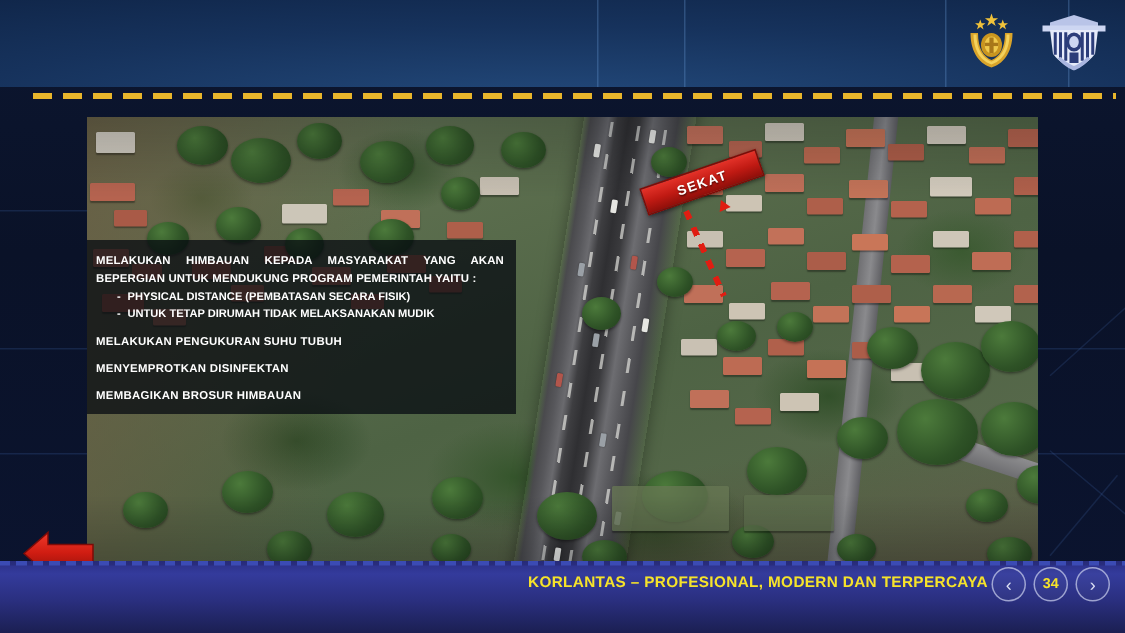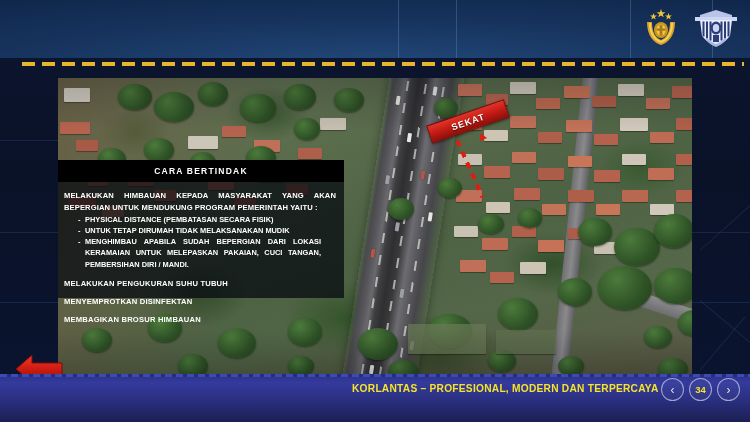--- a/index.html
+++ b/index.html
@@ -469,29 +469,25 @@
 
   <div id="connector"></div>
   <div id="arrow-up"></div>
 
   <div id="sekat-tag">
     <span>SEKAT</span>
   </div>
 
 
   <div id="info-panel">
-    <div id="panel-header">
-      <span>CARA BERTINDAK</span>
-    </div>
     <div id="panel-body">
       <div class="lead">MELAKUKAN HIMBAUAN KEPADA MASYARAKAT YANG AKAN BEPERGIAN UNTUK MENDUKUNG PROGRAM PEMERINTAH YAITU :</div>
       <ul>
         <li>PHYSICAL DISTANCE (PEMBATASAN SECARA FISIK)</li>
         <li>UNTUK TETAP DIRUMAH TIDAK MELAKSANAKAN MUDIK</li>
-        <li>MENGHIMBAU APABILA SUDAH BEPERGIAN DARI LOKASI KERAMAIAN UNTUK MELEPASKAN PAKAIAN, CUCI TANGAN, PEMBERSIHAN DIRI / MANDI.</li>
       </ul>
       <div class="pt">MELAKUKAN PENGUKURAN  SUHU TUBUH</div>
       <div class="pt">MENYEMPROTKAN DISINFEKTAN</div>
       <div class="pt">MEMBAGIKAN BROSUR HIMBAUAN</div>
     </div>
   </div>
 
   <div id="back-arrow">
     <svg width="50" height="34" viewBox="0 0 50 34">
       <defs>

